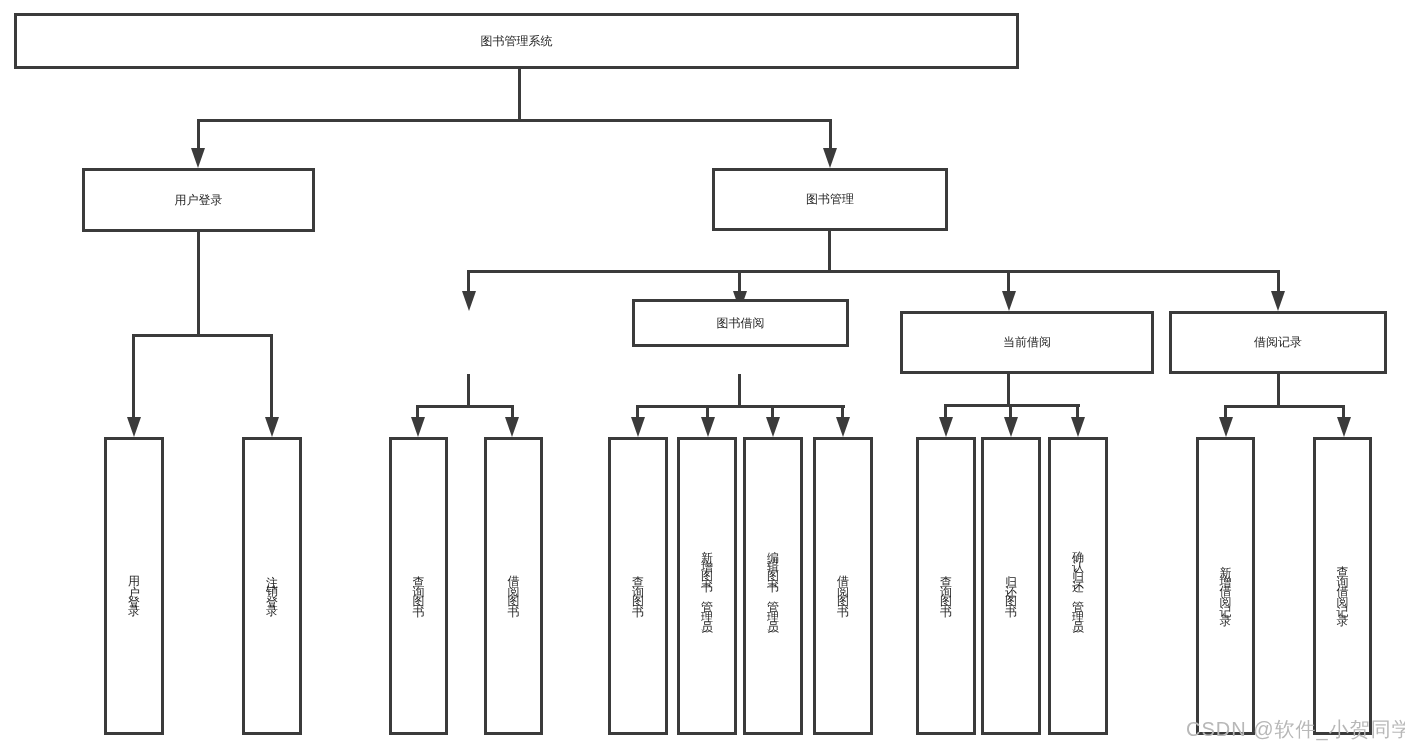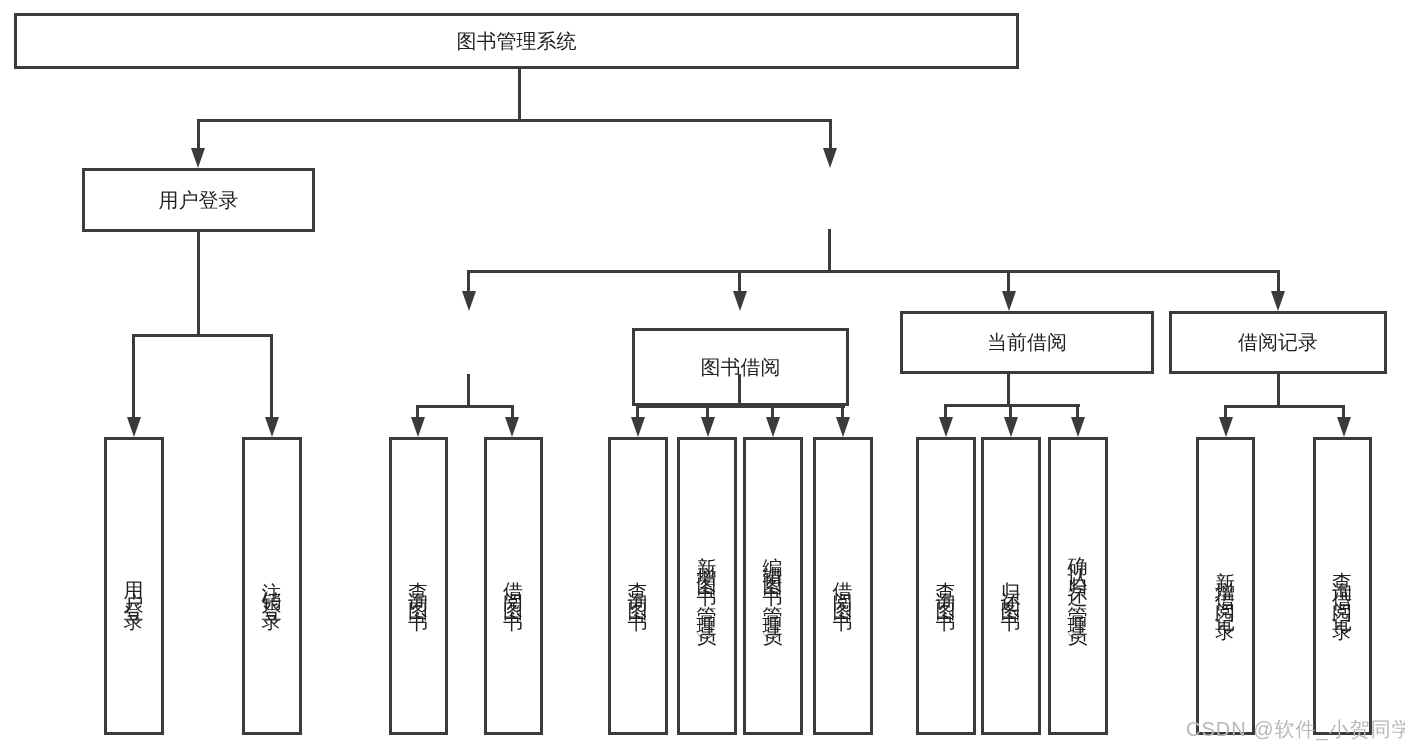--- a/index.html
+++ b/index.html
@@ -11,21 +11,21 @@
   html,body{margin:0;padding:0;background:var(--bg);}
   .canvas{
     position:relative;width:1405px;height:747px;background:var(--bg);
     font-family:"Liberation Sans","DejaVu Sans",sans-serif;color:var(--text);
     overflow:hidden;
   }
   .node,.vnode{
     position:absolute;box-sizing:border-box;background:#fff;
     border:3px solid var(--line);
     display:flex;align-items:center;justify-content:center;
-    font-size:20px;color:var(--text);
+    font-size:12px;color:var(--text);
   }
   .vnode span{
     writing-mode:vertical-rl;text-orientation:mixed;
     letter-spacing:10px;white-space:nowrap;line-height:1;
   }
   .vl{position:absolute;width:3px;background:var(--line);}
   .hl{position:absolute;height:3px;background:var(--line);}
   .tri{
     position:absolute;width:0;height:0;
     border-left:7px solid transparent;border-right:7px solid transparent;
@@ -44,40 +44,41 @@
   <div class="node" style="left:14px;top:13px;width:1005px;height:56px">图书管理系统</div>
 
   <div class="vl" style="left:518px;top:69px;height:51px"></div>
   <div class="hl" style="left:197px;top:119px;width:635px"></div>
   <div class="vl" style="left:197px;top:119px;height:32px"></div>
   <div class="tri" style="left:191px;top:148px"></div>
   <div class="vl" style="left:829px;top:119px;height:32px"></div>
   <div class="tri" style="left:823px;top:148px"></div>
 
   <div class="node" style="left:82px;top:168px;width:233px;height:64px">用户登录</div>
+  <div class="node" style="left:712px;top:168px;width:236px;height:63px">图书管理</div>
 
   <div class="vl" style="left:197px;top:231px;height:104px"></div>
   <div class="hl" style="left:132px;top:334px;width:141px"></div>
   <div class="vl" style="left:132px;top:334px;height:86px"></div>
   <div class="tri" style="left:127px;top:417px"></div>
   <div class="vl" style="left:270px;top:334px;height:86px"></div>
   <div class="tri" style="left:265px;top:417px"></div>
 
   <div class="vl" style="left:828px;top:229px;height:43px"></div>
   <div class="hl" style="left:467px;top:270px;width:813px"></div>
   <div class="vl" style="left:467px;top:270px;height:24px"></div>
   <div class="tri" style="left:462px;top:291px"></div>
   <div class="vl" style="left:738px;top:270px;height:24px"></div>
   <div class="tri" style="left:733px;top:291px"></div>
   <div class="vl" style="left:1007px;top:270px;height:24px"></div>
   <div class="tri" style="left:1002px;top:291px"></div>
   <div class="vl" style="left:1277px;top:270px;height:24px"></div>
   <div class="tri" style="left:1271px;top:291px"></div>
 
-  <div class="node" style="left:632px;top:328px;width:217px;height:78px">图书借阅</div>
+  <div class="node" style="left:632px;top:299px;width:217px;height:48px">图书借阅</div>
   <div class="node" style="left:900px;top:311px;width:254px;height:63px">当前借阅</div>
   <div class="node" style="left:1169px;top:311px;width:218px;height:63px">借阅记录</div>
 
   <div class="vl" style="left:467px;top:374px;height:33px"></div>
   <div class="hl" style="left:416px;top:405px;width:98px"></div>
   <div class="vl" style="left:416px;top:405px;height:16px"></div>
   <div class="tri" style="left:411px;top:417px"></div>
   <div class="vl" style="left:511px;top:405px;height:16px"></div>
   <div class="tri" style="left:505px;top:417px"></div>
 

